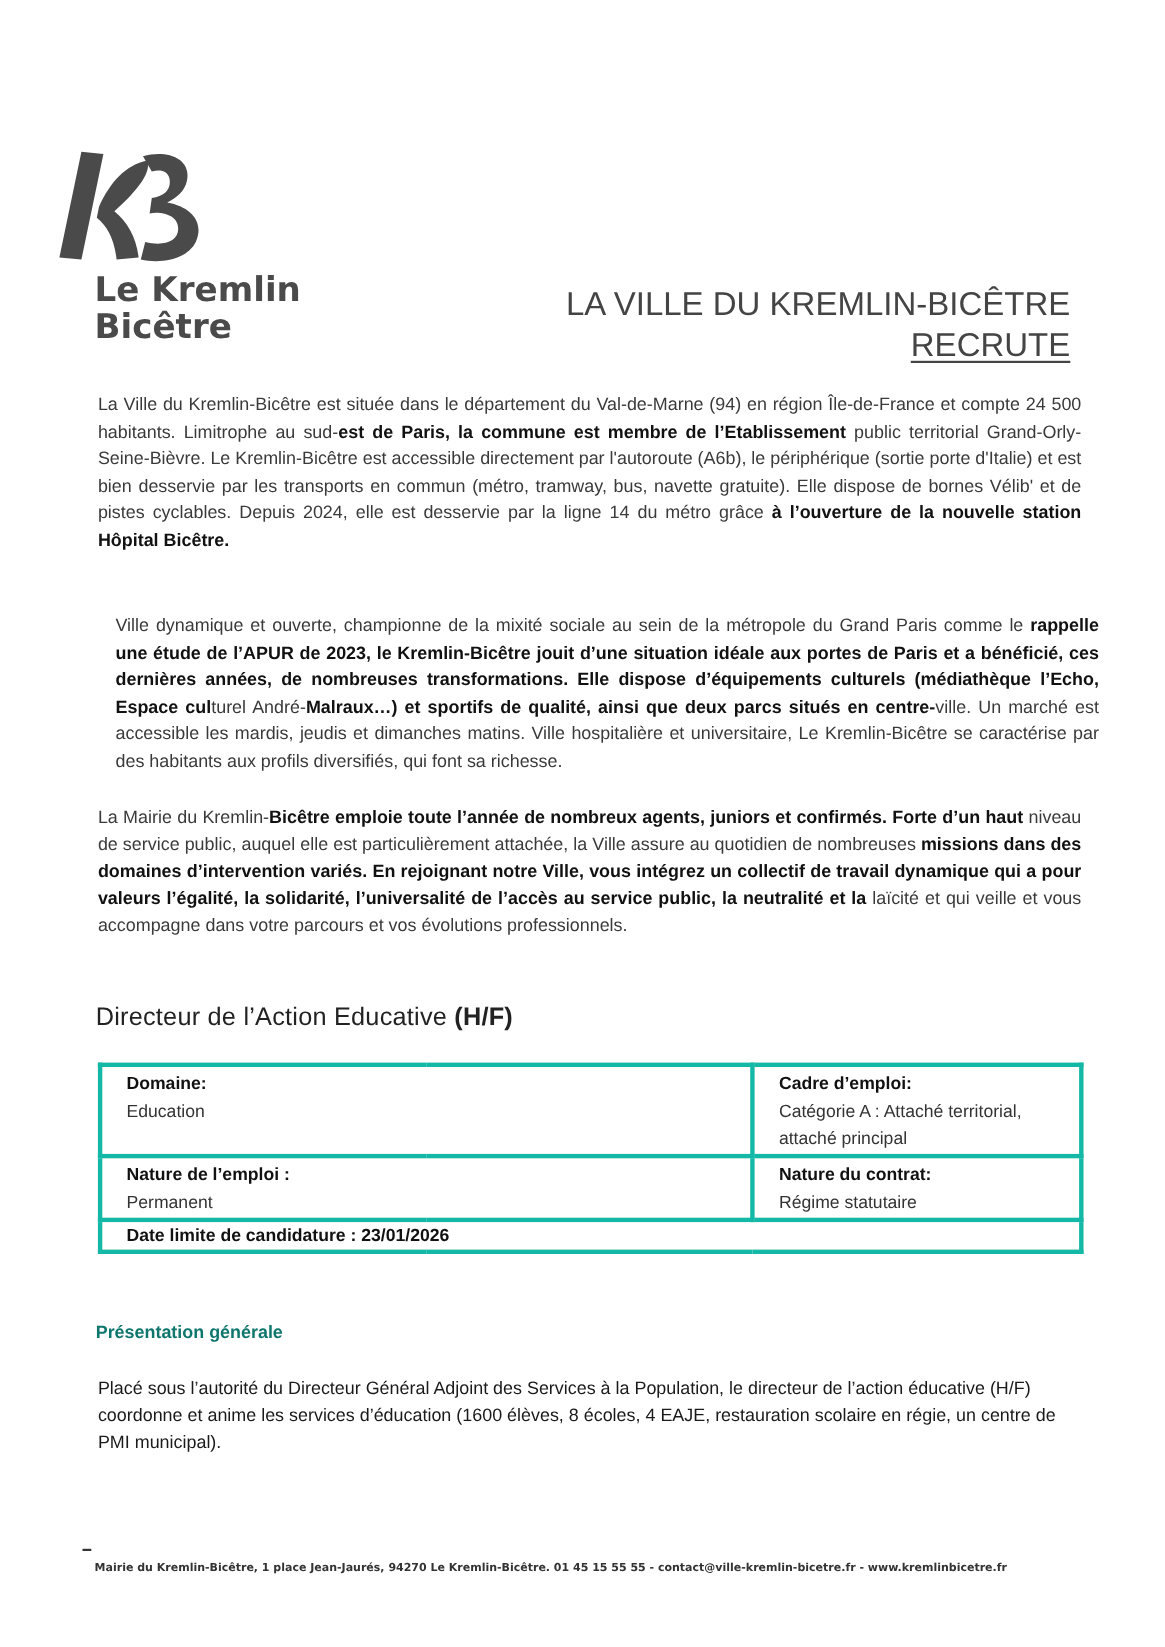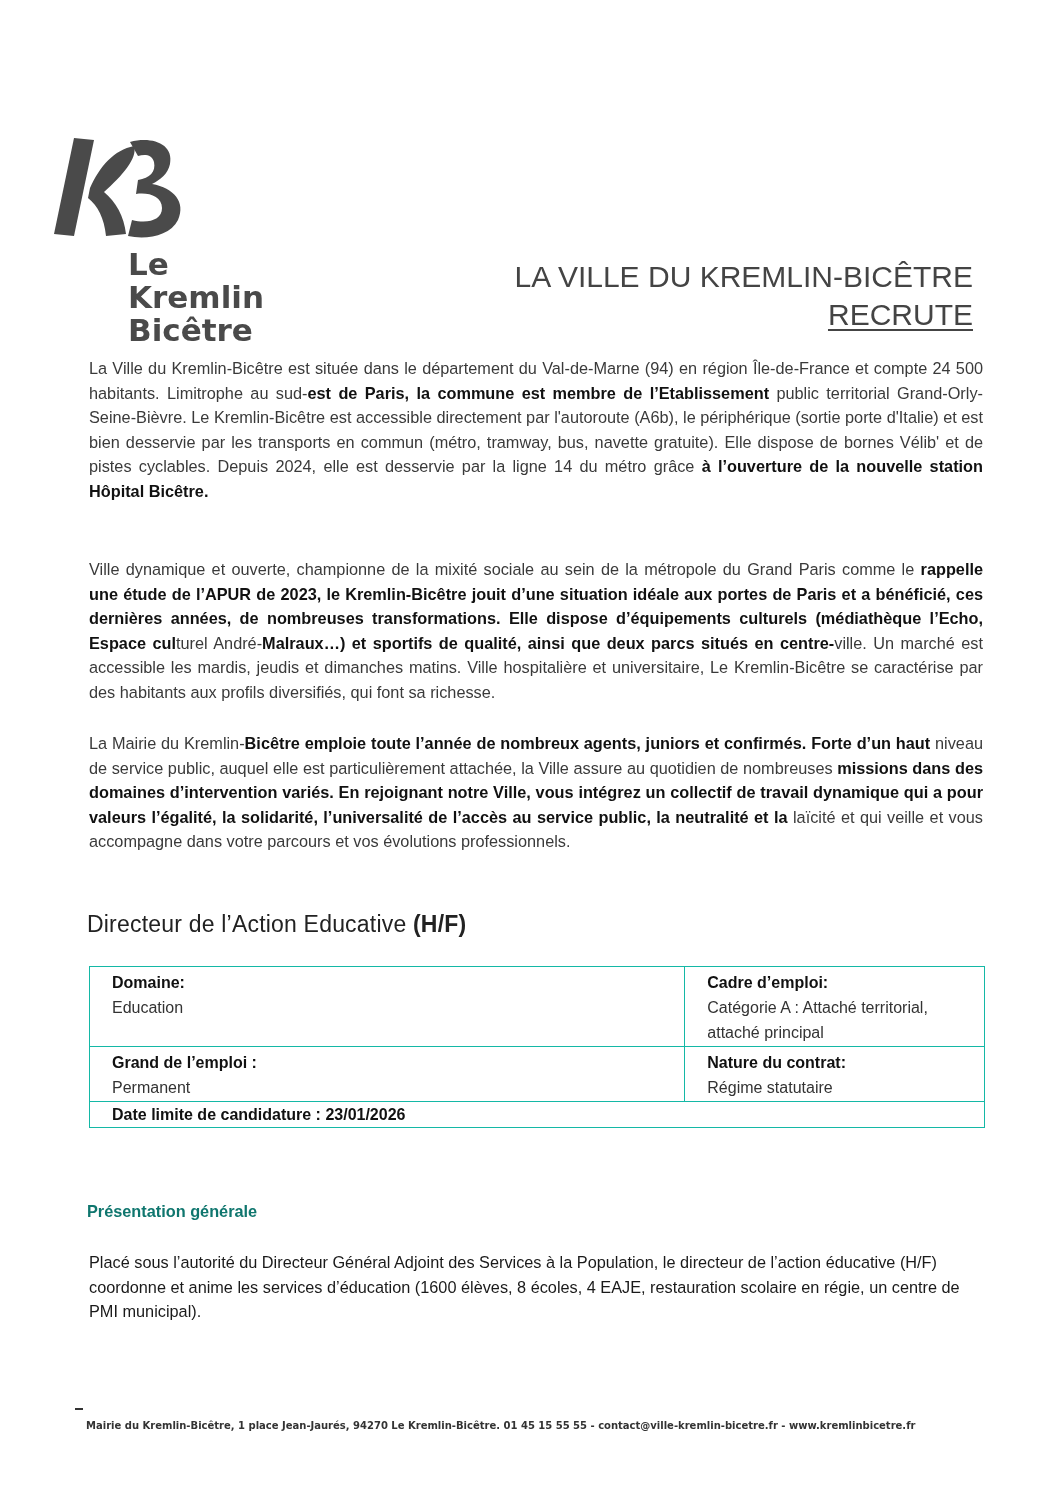--- a/index.html
+++ b/index.html
@@ -5,47 +5,47 @@
     html, body { margin: 0; padding: 0; background: #ffffff; }
     body {
       width: 1059px; height: 1497px; position: relative; overflow: hidden;
       font-family: "Liberation Sans", sans-serif; color: #333333;
     }
     .logo { position: absolute; left: 52px; top: 136px; width: 230px; height: 180px; }
     .logo svg { position: absolute; left: 0; top: 0; }
     .logo-text {
       position: absolute; left: 34px; top: 112px;
       font-family: "DejaVu Sans", sans-serif; font-weight: bold;
-      font-size: 31px; line-height: 33px; color: #4a4a4a; letter-spacing: 0px; margin-left: 42px;
+      font-size: 31px; line-height: 33px; color: #4a4a4a; letter-spacing: 0px;
     }
     .headline {
       position: absolute; right: 86px; top: 258px; text-align: right;
       font-family: "Liberation Sans", sans-serif; font-weight: normal; color: #444444;
       font-size: 30px; line-height: 38px;
     }
     .headline .recrute { text-decoration: underline; text-decoration-thickness: 2px; text-underline-offset: 4px; display: inline-block; margin-top: 0px; }
     .para {
       position: absolute; left: 89px; width: 894px;
       font-size: 16.3px; line-height: 24.6px; text-align: justify; color: #3a3a3a;
     }
     .para .em { color: #111111; font-weight: bold; }
     #p1 { top: 356px; }
-    #p2 { top: 557px; }
+    #p2 { top: 557px; margin-left: 16px; }
     #p3 { top: 731px; }
     .job-title {
       position: absolute; left: 87px; top: 911px;
       font-size: 23px; color: #222222; letter-spacing: 0.2px;
     }
     .job-title b { font-weight: bold; }
     table.info {
       position: absolute; left: 89px; top: 966px; width: 896px;
       border-collapse: collapse; font-size: 16px; color: #222222;
     }
     table.info td {
-      border: 1px solid #14b8a6; vertical-align: top;
+      border: 4px solid #14b8a6; vertical-align: top;
       padding: 3px 8px 1px 22px; line-height: 25px;
     }
     .lbl { font-weight: bold; color: #111111; display: block; }
     .val { display: block; color: #333333; }
     .section-title {
       position: absolute; left: 87px; top: 1202px;
       font-size: 16.3px; font-weight: bold; color: #0f766e;
     }
     #p4 { top: 1250px; color: #1a1a1a; line-height: 24.6px; text-align: left; width: 900px; }
     .footer-dash { position: absolute; left: 75px; top: 1408px; width: 8px; height: 2px; background: #333; }
@@ -105,21 +105,21 @@
       <span class="lbl">Domaine:</span>
       <span class="val">Education</span>
     </td>
     <td>
       <span class="lbl">Cadre d’emploi:</span>
       <span class="val">Catégorie A : Attaché territorial, attaché principal</span>
     </td>
   </tr>
   <tr>
     <td colspan="2">
-      <span class="lbl">Grand de l’emploi :</span>
+      <span class="lbl">Nature de l’emploi :</span>
       <span class="val">Permanent</span>
     </td>
     <td>
       <span class="lbl">Nature du contrat:</span>
       <span class="val">Régime statutaire</span>
     </td>
   </tr>
   <tr>
     <td colspan="3" style="padding-top:0;padding-bottom:0">
       <span class="lbl">Date limite de candidature : 23/01/2026</span>

